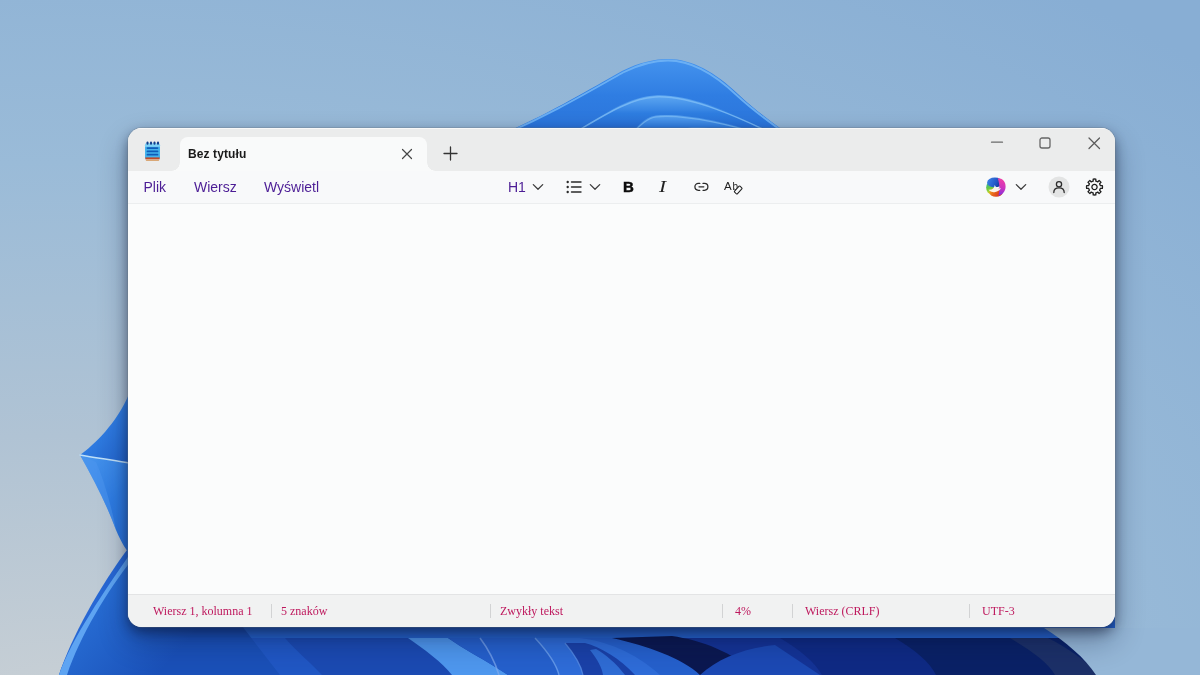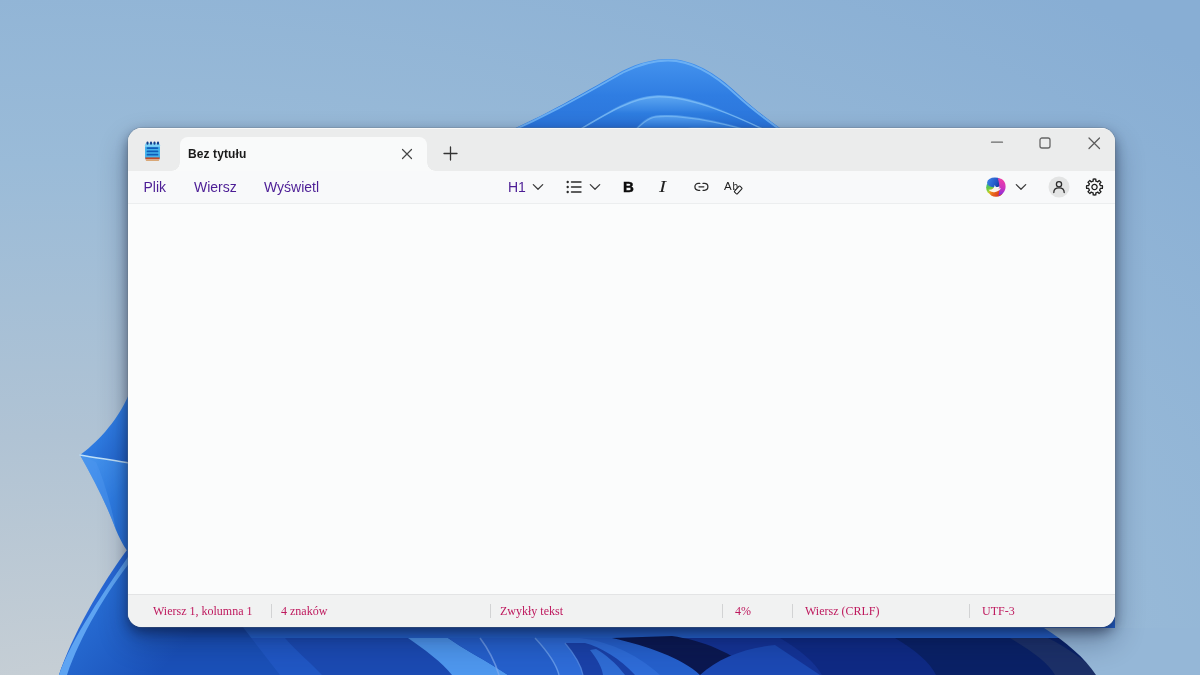--- a/index.html
+++ b/index.html
@@ -226,21 +226,21 @@
       <g transform="translate(9.5,16)">
         <path id="gear" fill="none" stroke="#1f1f1f" stroke-width="1.3" stroke-linejoin="round" d="M7.89,-1.31 A8.0,8.0 0 0 1 7.89,1.31 L5.85,1.34 A6.0,6.0 0 0 1 5.08,3.19 L6.51,4.65 A8.0,8.0 0 0 1 4.65,6.51 L3.19,5.08 A6.0,6.0 0 0 1 1.34,5.85 L1.31,7.89 A8.0,8.0 0 0 1 -1.31,7.89 L-1.34,5.85 A6.0,6.0 0 0 1 -3.19,5.08 L-4.65,6.51 A8.0,8.0 0 0 1 -6.51,4.65 L-5.08,3.19 A6.0,6.0 0 0 1 -5.85,1.34 L-7.89,1.31 A8.0,8.0 0 0 1 -7.89,-1.31 L-5.85,-1.34 A6.0,6.0 0 0 1 -5.08,-3.19 L-6.51,-4.65 A8.0,8.0 0 0 1 -4.65,-6.51 L-3.19,-5.08 A6.0,6.0 0 0 1 -1.34,-5.85 L-1.31,-7.89 A8.0,8.0 0 0 1 1.31,-7.89 L1.34,-5.85 A6.0,6.0 0 0 1 3.19,-5.08 L4.65,-6.51 A8.0,8.0 0 0 1 6.51,-4.65 L5.08,-3.19 A6.0,6.0 0 0 1 5.85,-1.34 Z"></path>
         <circle r="2.6" fill="none" stroke="#1f1f1f" stroke-width="1.3"></circle>
       </g>
     </svg>
   </div>
   <div id="editor"></div>
   <div id="statusbar">
     <div class="st" style="left:25px">Wiersz 1, kolumna 1</div>
     <div class="sep" style="left:143px"></div>
-    <div class="st" style="left:153px">4 znaków</div>
+    <div class="st" style="left:153px">5 znaków</div>
     <div class="sep" style="left:362px"></div>
     <div class="st" style="left:372px">Zwykły tekst</div>
     <div class="sep" style="left:594px"></div>
     <div class="st" style="left:607px">4%</div>
     <div class="sep" style="left:664px"></div>
     <div class="st" style="left:677px">Wiersz (CRLF)</div>
     <div class="sep" style="left:841px"></div>
     <div class="st" style="left:854px">UTF-3</div>
   </div>
 </div>

